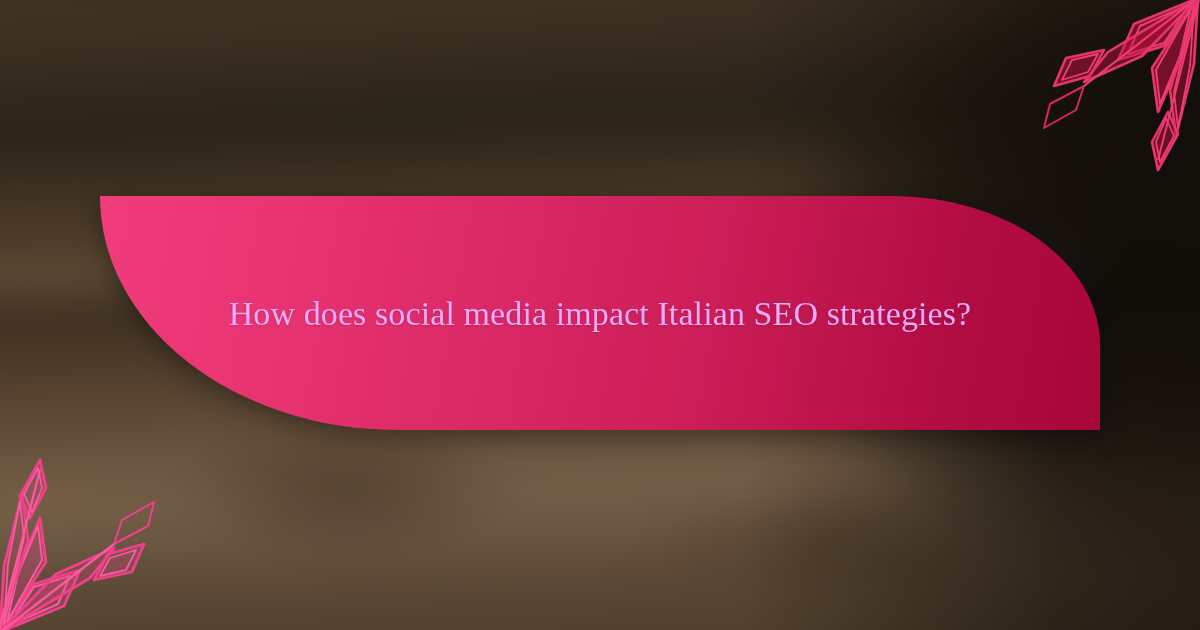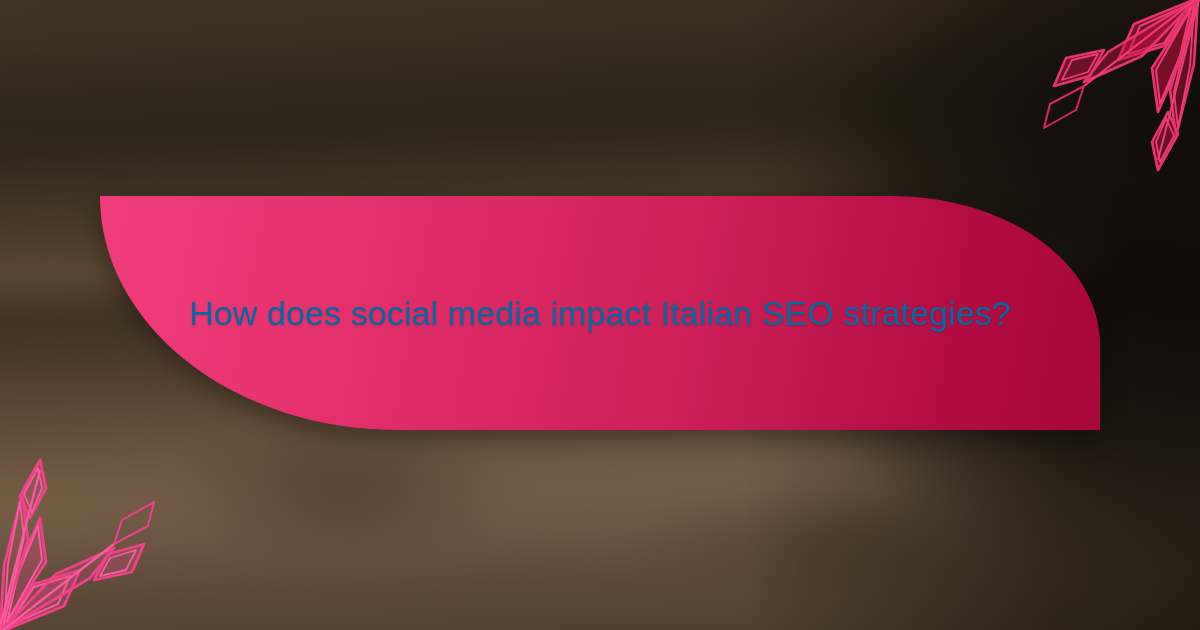--- a/index.html
+++ b/index.html
@@ -65,28 +65,29 @@
   .banner-text {
     position: absolute;
     left: 160px;
     top: 196px;
     width: 880px;
     height: 234px;
     display: flex;
     align-items: center;
     justify-content: center;
     text-align: center;
-    color: #0369a1;
+    color: #f0abfc;
     font-size: 34px;
     line-height: 55px;
     font-weight: 400;
     letter-spacing: .1px;
     padding: 7px 20px;
     box-sizing: border-box;
     text-shadow: 0 1px 2px rgba(0,0,0,.16);
+    font-family: Liberation Serif, serif;
   }
 
   
   .orn {
     position: absolute;
     width: 190px;
     height: 190px;
     pointer-events: none;
   }
   .orn svg { width: 100%; height: 100%; display: block; }

